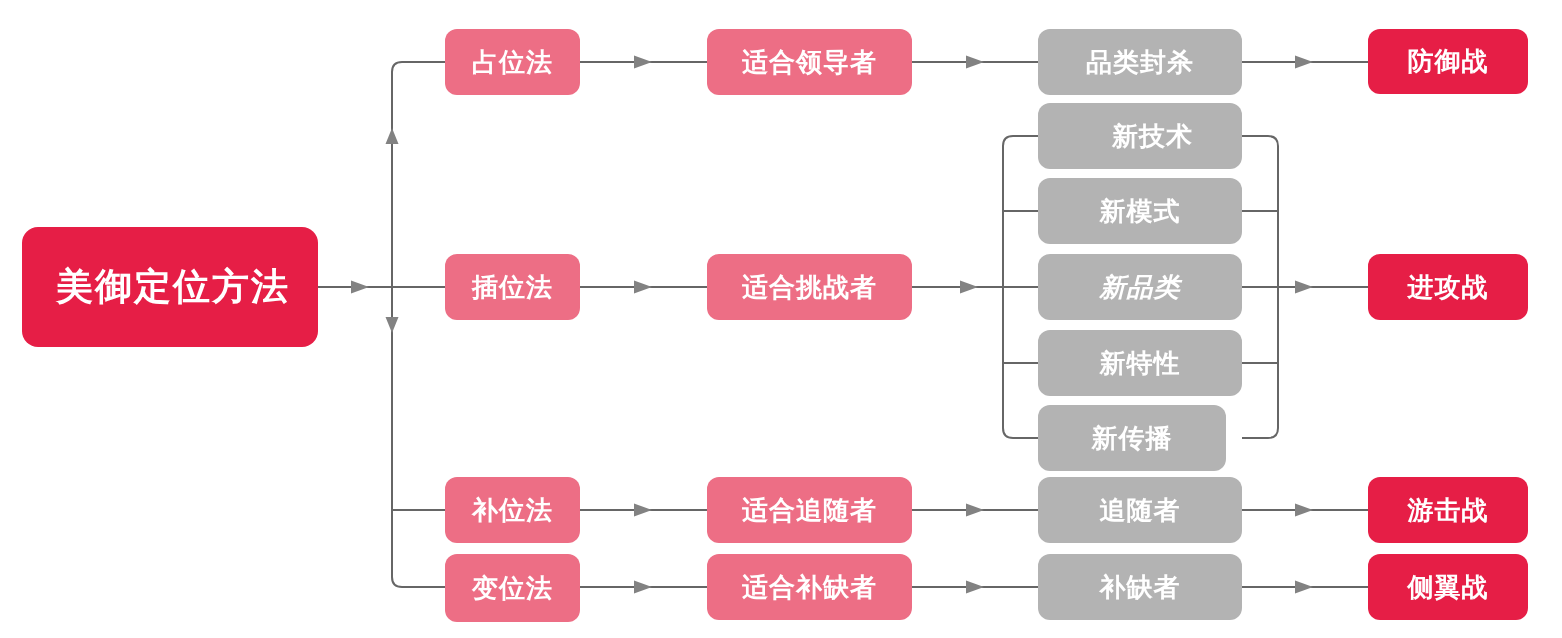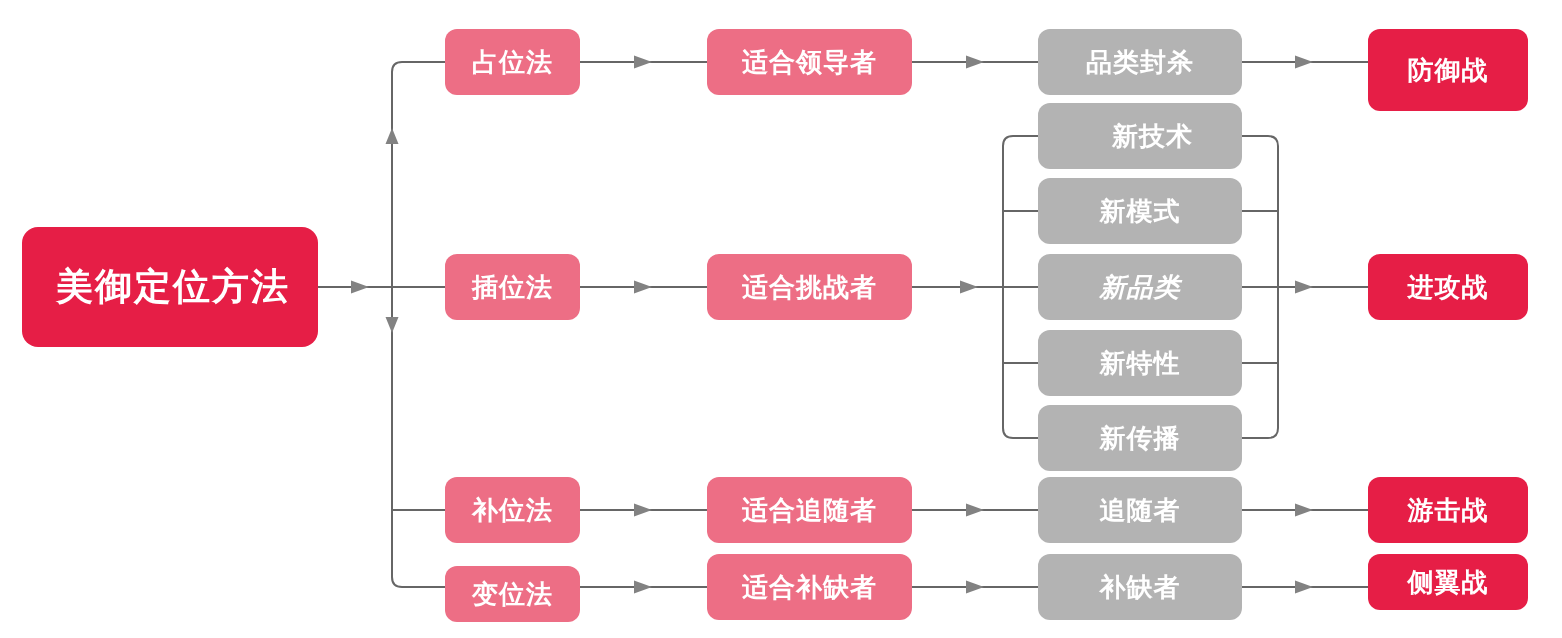--- a/index.html
+++ b/index.html
@@ -134,36 +134,36 @@
       <polygon class="arrowhead" points="966,580.5 984,587 966,593.5"></polygon>
       <polygon class="arrowhead" points="1295,580.5 1313,587 1295,593.5"></polygon>
     </g>
   </svg>
 
   <div class="node root" style="left:22px; top:227px; width:296px; height:120px;">美御定位方法</div>
 
   <div class="node pink" style="left:445px; top:29px; width:135px; height:66px;">占位法</div>
   <div class="node pink" style="left:445px; top:254px; width:135px; height:66px;">插位法</div>
   <div class="node pink" style="left:445px; top:477px; width:135px; height:66px;">补位法</div>
-  <div class="node pink" style="left:445px; top:566px; width:135px; height:56px;">变位法</div>
+  <div class="node pink" style="left:445px; top:554px; width:135px; height:68px;">变位法</div>
 
   <div class="node pink" style="left:707px; top:29px; width:205px; height:66px;">适合领导者</div>
   <div class="node pink" style="left:707px; top:254px; width:205px; height:66px;">适合挑战者</div>
   <div class="node pink" style="left:707px; top:477px; width:205px; height:66px;">适合追随者</div>
   <div class="node pink" style="left:707px; top:554px; width:205px; height:66px;">适合补缺者</div>
 
   <div class="node gray" style="left:1038px; top:29px; width:204px; height:66px;">品类封杀</div>
 
   <div class="node gray" style="left:1038px; top:103px; width:204px; height:66px;padding-left:25px;">新技术</div>
   <div class="node gray" style="left:1038px; top:178px; width:204px; height:66px;">新模式</div>
   <div class="node gray" style="left:1038px; top:254px; width:204px; height:66px;font-style:italic;">新品类</div>
   <div class="node gray" style="left:1038px; top:330px; width:204px; height:66px;">新特性</div>
-  <div class="node gray" style="left:1038px; top:405px; width:204px; height:66px;">新传播</div>
+  <div class="node gray" style="left:1038px; top:405px; width:188px; height:66px;">新传播</div>
 
   <div class="node gray" style="left:1038px; top:477px; width:204px; height:66px;">追随者</div>
   <div class="node gray" style="left:1038px; top:554px; width:204px; height:66px;">补缺者</div>
 
-  <div class="node red" style="left:1368px; top:29px; width:160px; height:82px;">防御战</div>
+  <div class="node red" style="left:1368px; top:29px; width:160px; height:65px;">防御战</div>
   <div class="node red" style="left:1368px; top:254px; width:160px; height:66px;">进攻战</div>
   <div class="node red" style="left:1368px; top:477px; width:160px; height:66px;">游击战</div>
-  <div class="node red" style="left:1368px; top:554px; width:160px; height:56px;">侧翼战</div>
+  <div class="node red" style="left:1368px; top:554px; width:160px; height:66px;">侧翼战</div>
 
 </div>
 
 </body></html>

